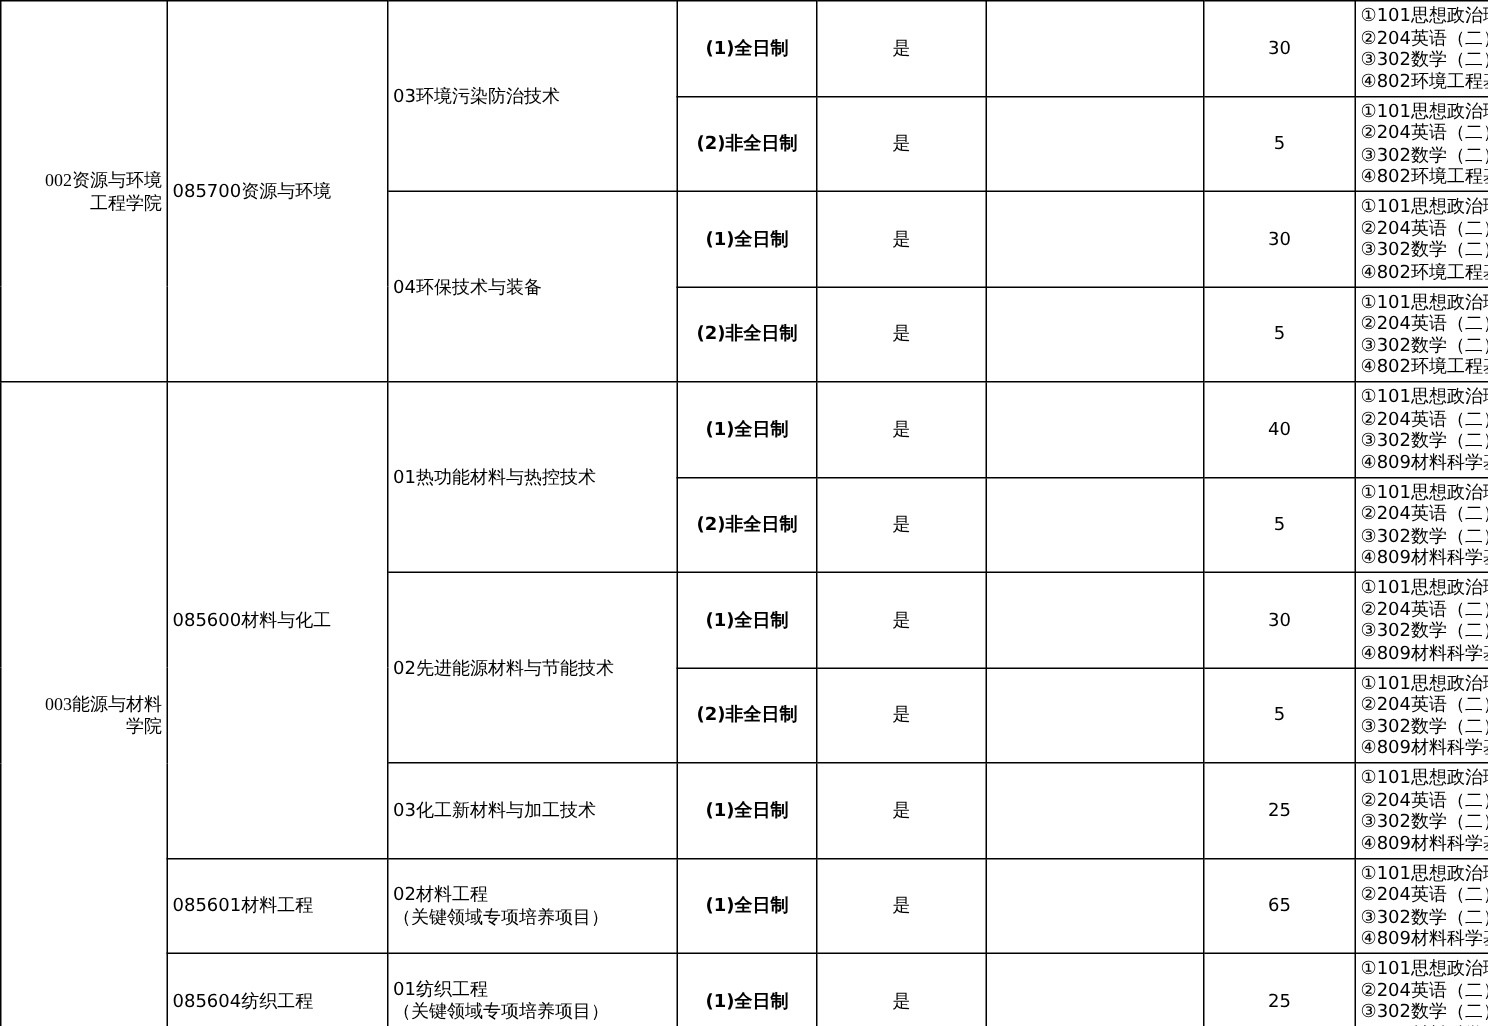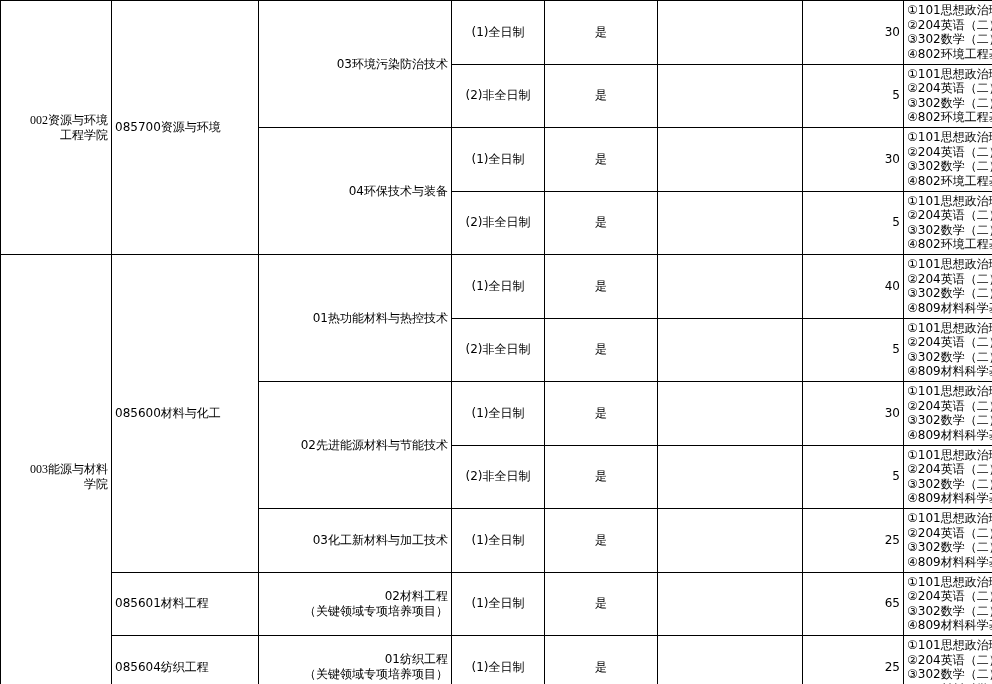--- a/index.html
+++ b/index.html
@@ -26,25 +26,25 @@
     line-height: 1.25;
   }
   table.grid td {
     border: 1px solid #000000;
     vertical-align: middle;
     padding: 2px 3px;
     overflow: hidden;
   }
   .c-college   { width: 104px; text-align: right; font-family: Liberation Serif, serif; }
   .c-major     { width: 140px; text-align: left; padding-left: 4px; margin-left: 48px; }
-  .c-direction { width: 186px; text-align: right; }
-  .c-mode      { width: 86px;  text-align: center; }
+  .c-direction { width: 186px; text-align: left; }
+  .c-mode      { width: 86px;  text-align: center; font-weight: bold; }
   .c-fulltime  { width: 106px; text-align: center; }
   .c-note      { width: 138px; text-align: center; }
-  .c-quota     { width: 94px;  text-align: right; }
+  .c-quota     { width: 94px;  text-align: center; }
   .c-subjects  { width: 138px; text-align: left; padding-left: 3px; }
 
   .subjects-list {
     display: block;
     white-space: nowrap;
   }
   .subjects-list span {
     display: block;
     font-size: 12px;
     line-height: 1.22;

